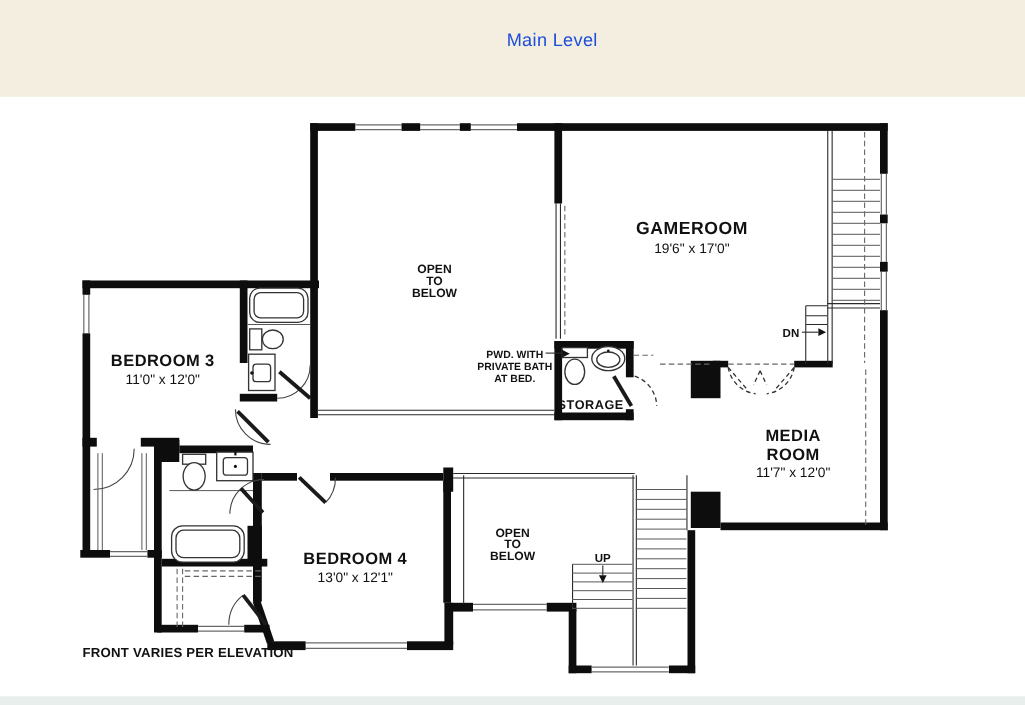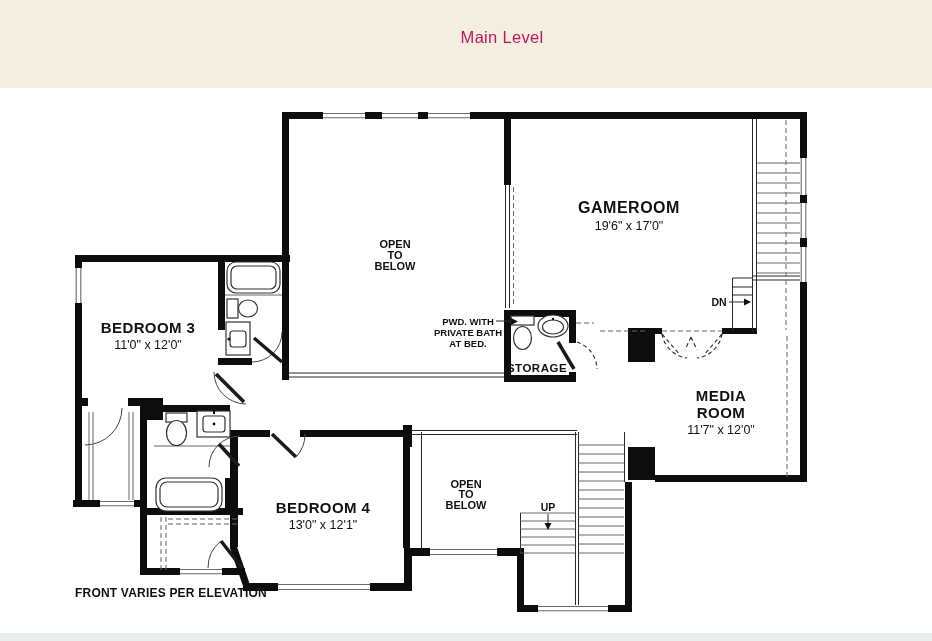--- a/index.html
+++ b/index.html
@@ -1,21 +1,21 @@
 <!DOCTYPE html>
 <html><head>
 <meta charset="utf-8">
 <style>
   html,body{margin:0;padding:0;background:#ffffff;}
   .stage{position:relative;width:932px;height:641px;background:#ffffff;overflow:hidden;
          font-family:"Liberation Sans",sans-serif;}
   .header{position:absolute;top:0;left:0;width:100%;height:88px;background:#f4eee1;}
   .tabs{position:absolute;top:0;left:0;width:100%;height:88px;display:flex;
         justify-content:center;align-items:flex-start;gap:62px;transform:translateX(36px);}
-  .tab{font-size:16.5px;letter-spacing:.3px;padding:28px 8px 12px;color:#be185d;
+  .tab{font-size:16.5px;letter-spacing:.3px;padding:28px 8px 12px;color:#1d4ed8;
        cursor:pointer;border-bottom:3px solid transparent;}
   .tab.active{color:#605c1f;border-bottom:3px solid #b9b43a;}
   .footer{position:absolute;bottom:0;left:0;width:100%;height:8px;background:#e8eeeb;}
   .plan{position:absolute;top:88px;left:0;}
   
   .wall{fill:#0d0d0d;}
   .thin{stroke:#2a2a2a;stroke-width:1;fill:none;}
   .thin2{stroke:#555;stroke-width:.9;fill:none;}
   .win{stroke:#6a6a6a;stroke-width:1.1;fill:none;}
   .fix{stroke:#333;stroke-width:1.2;fill:#fff;}

